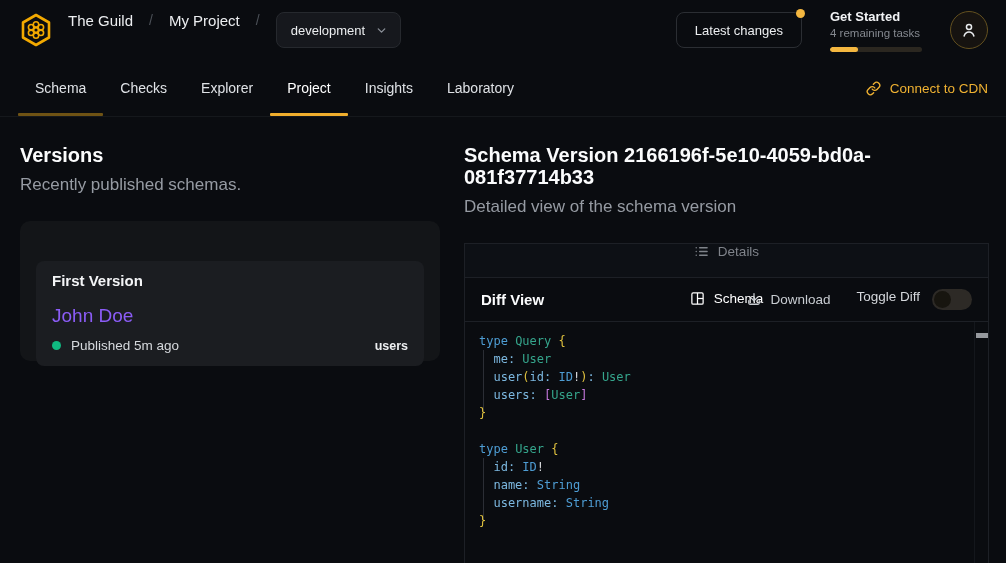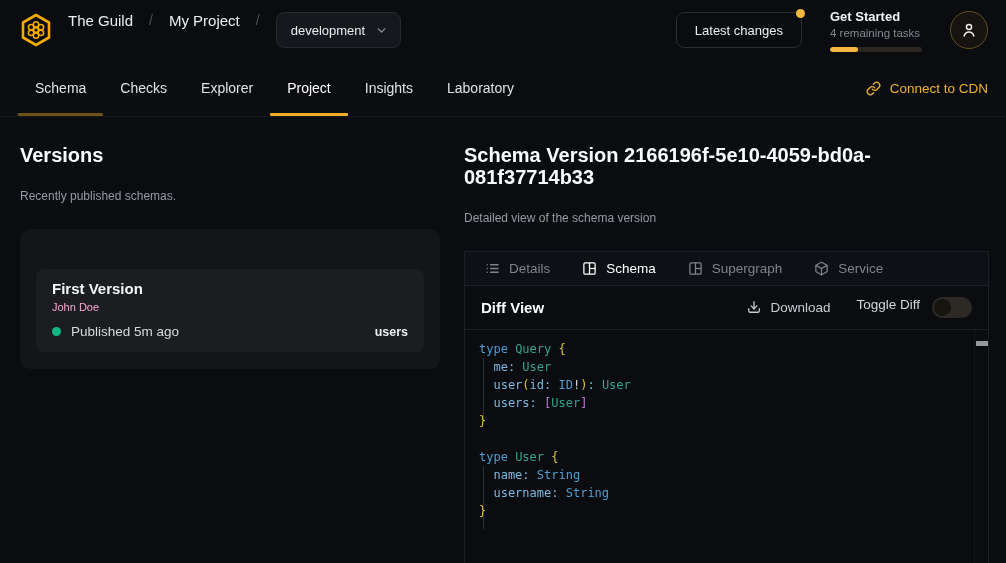--- a/index.html
+++ b/index.html
@@ -67,44 +67,44 @@
   .cdn-link {
     margin-left:auto; display:flex; align-items:center; gap:9px;
     color:#f0b232; font-size:13.5px; cursor:pointer;
   }
 
   
   .main { display:flex; padding:27px 17px 0 20px; }
   .left-col { width:420px; flex-shrink:0; margin-right:24px; }
   .right-col { flex:1; min-width:0; }
   .section-title { font-size:20px; font-weight:700; color:#fbfcfd; line-height:22px; }
-  .section-sub { margin-top:23px; color:#969ba3; font-size:12px; }
+  .section-sub { margin-top:9px; color:#969ba3; font-size:17px; }
 
   .versions-card {
     margin-top:26px; background:#131518; border-radius:10px;
     padding:40px 16px 16px 16px; height:140px;
   }
   .version-item {
     background:#1b1d21; border-radius:8px; padding:11px 16px 13px 16px; cursor:pointer;
   }
   .vi-title { font-size:15px; font-weight:600; color:#f4f5f7; line-height:18px; }
-  .vi-author { margin-top:3px; color:#f9a8d4; font-size:11px; }
+  .vi-author { margin-top:15px; color:#8b5cf6; font-size:19px; }
   .vi-row { margin-top:11px; display:flex; align-items:center; }
   .vi-dot { width:9px; height:9px; border-radius:50%; background:#10b981; margin-right:10px; }
   .vi-pub { color:#d6d9dd; font-size:13.5px; }
   .vi-service { margin-left:auto; color:#eceef0; font-size:12.5px; font-weight:700; }
 
   
   .detail-panel {
     margin-top:26px; border:1px solid #1d2026; border-bottom:none;
     height:345px; display:flex; flex-direction:column;
   }
   .panel-tabs {
     height:34px; background:#0d1015; border-bottom:1px solid #1d2026;
-    display:flex; align-items:center; padding:0 20px; gap:32px; flex-shrink:0;
+    display:flex; align-items:center; padding:0 20px; gap:32px; flex-shrink:0;flex-direction:column;
   }
   .ptab { display:flex; align-items:center; gap:9px; color:#7f838a; font-size:13.5px; cursor:pointer; }
   .ptab svg { stroke:#7f838a; }
   .ptab.active { color:#ffffff; }
   .ptab.active svg { stroke:#ffffff; }
   .diff-row {
     height:44px; display:flex; align-items:center; padding:0 16px;
     border-bottom:1px solid #1d2026; flex-shrink:0;
   }
   .diff-title { font-size:15px; font-weight:700; color:#fbfcfd; }
@@ -332,20 +332,21 @@
         <div class="indent-guide guide-1"></div>
         <div class="indent-guide guide-2"></div>
         <div class="code-scroll">
             <div class="code-line"><span class="tk-kw">type </span><span class="tk-ty">Query </span><span class="tk-pn">{</span></div>
             <div class="code-line"><span class="tk-fd">  me: </span><span class="tk-ty">User</span></div>
             <div class="code-line"><span class="tk-fd">  user</span><span class="tk-pn">(</span><span class="tk-fd">id: </span><span class="tk-sc">ID</span><span class="tk-bg">!</span><span class="tk-pn">)</span><span class="tk-fd">: </span><span class="tk-ty">User</span></div>
             <div class="code-line"><span class="tk-fd">  users: </span><span class="tk-br">[</span><span class="tk-ty">User</span><span class="tk-br">]</span></div>
             <div class="code-line"><span class="tk-pn">}</span></div>
             <div class="code-line">&nbsp;</div>
             <div class="code-line"><span class="tk-kw">type </span><span class="tk-ty">User </span><span class="tk-pn">{</span></div>
+            <div class="code-line"><span class="tk-fd">  id: </span><span class="tk-sc">ID</span><span class="tk-bg">!</span></div>
             <div class="code-line"><span class="tk-fd">  name: </span><span class="tk-sc">String</span></div>
             <div class="code-line"><span class="tk-fd">  username: </span><span class="tk-sc">String</span></div>
             <div class="code-line"><span class="tk-pn">}</span></div>
           </div>
         <div class="scrollbar">
           <div class="scroll-thumb"></div>
         </div>
       </div>
     </div>
   </div>

